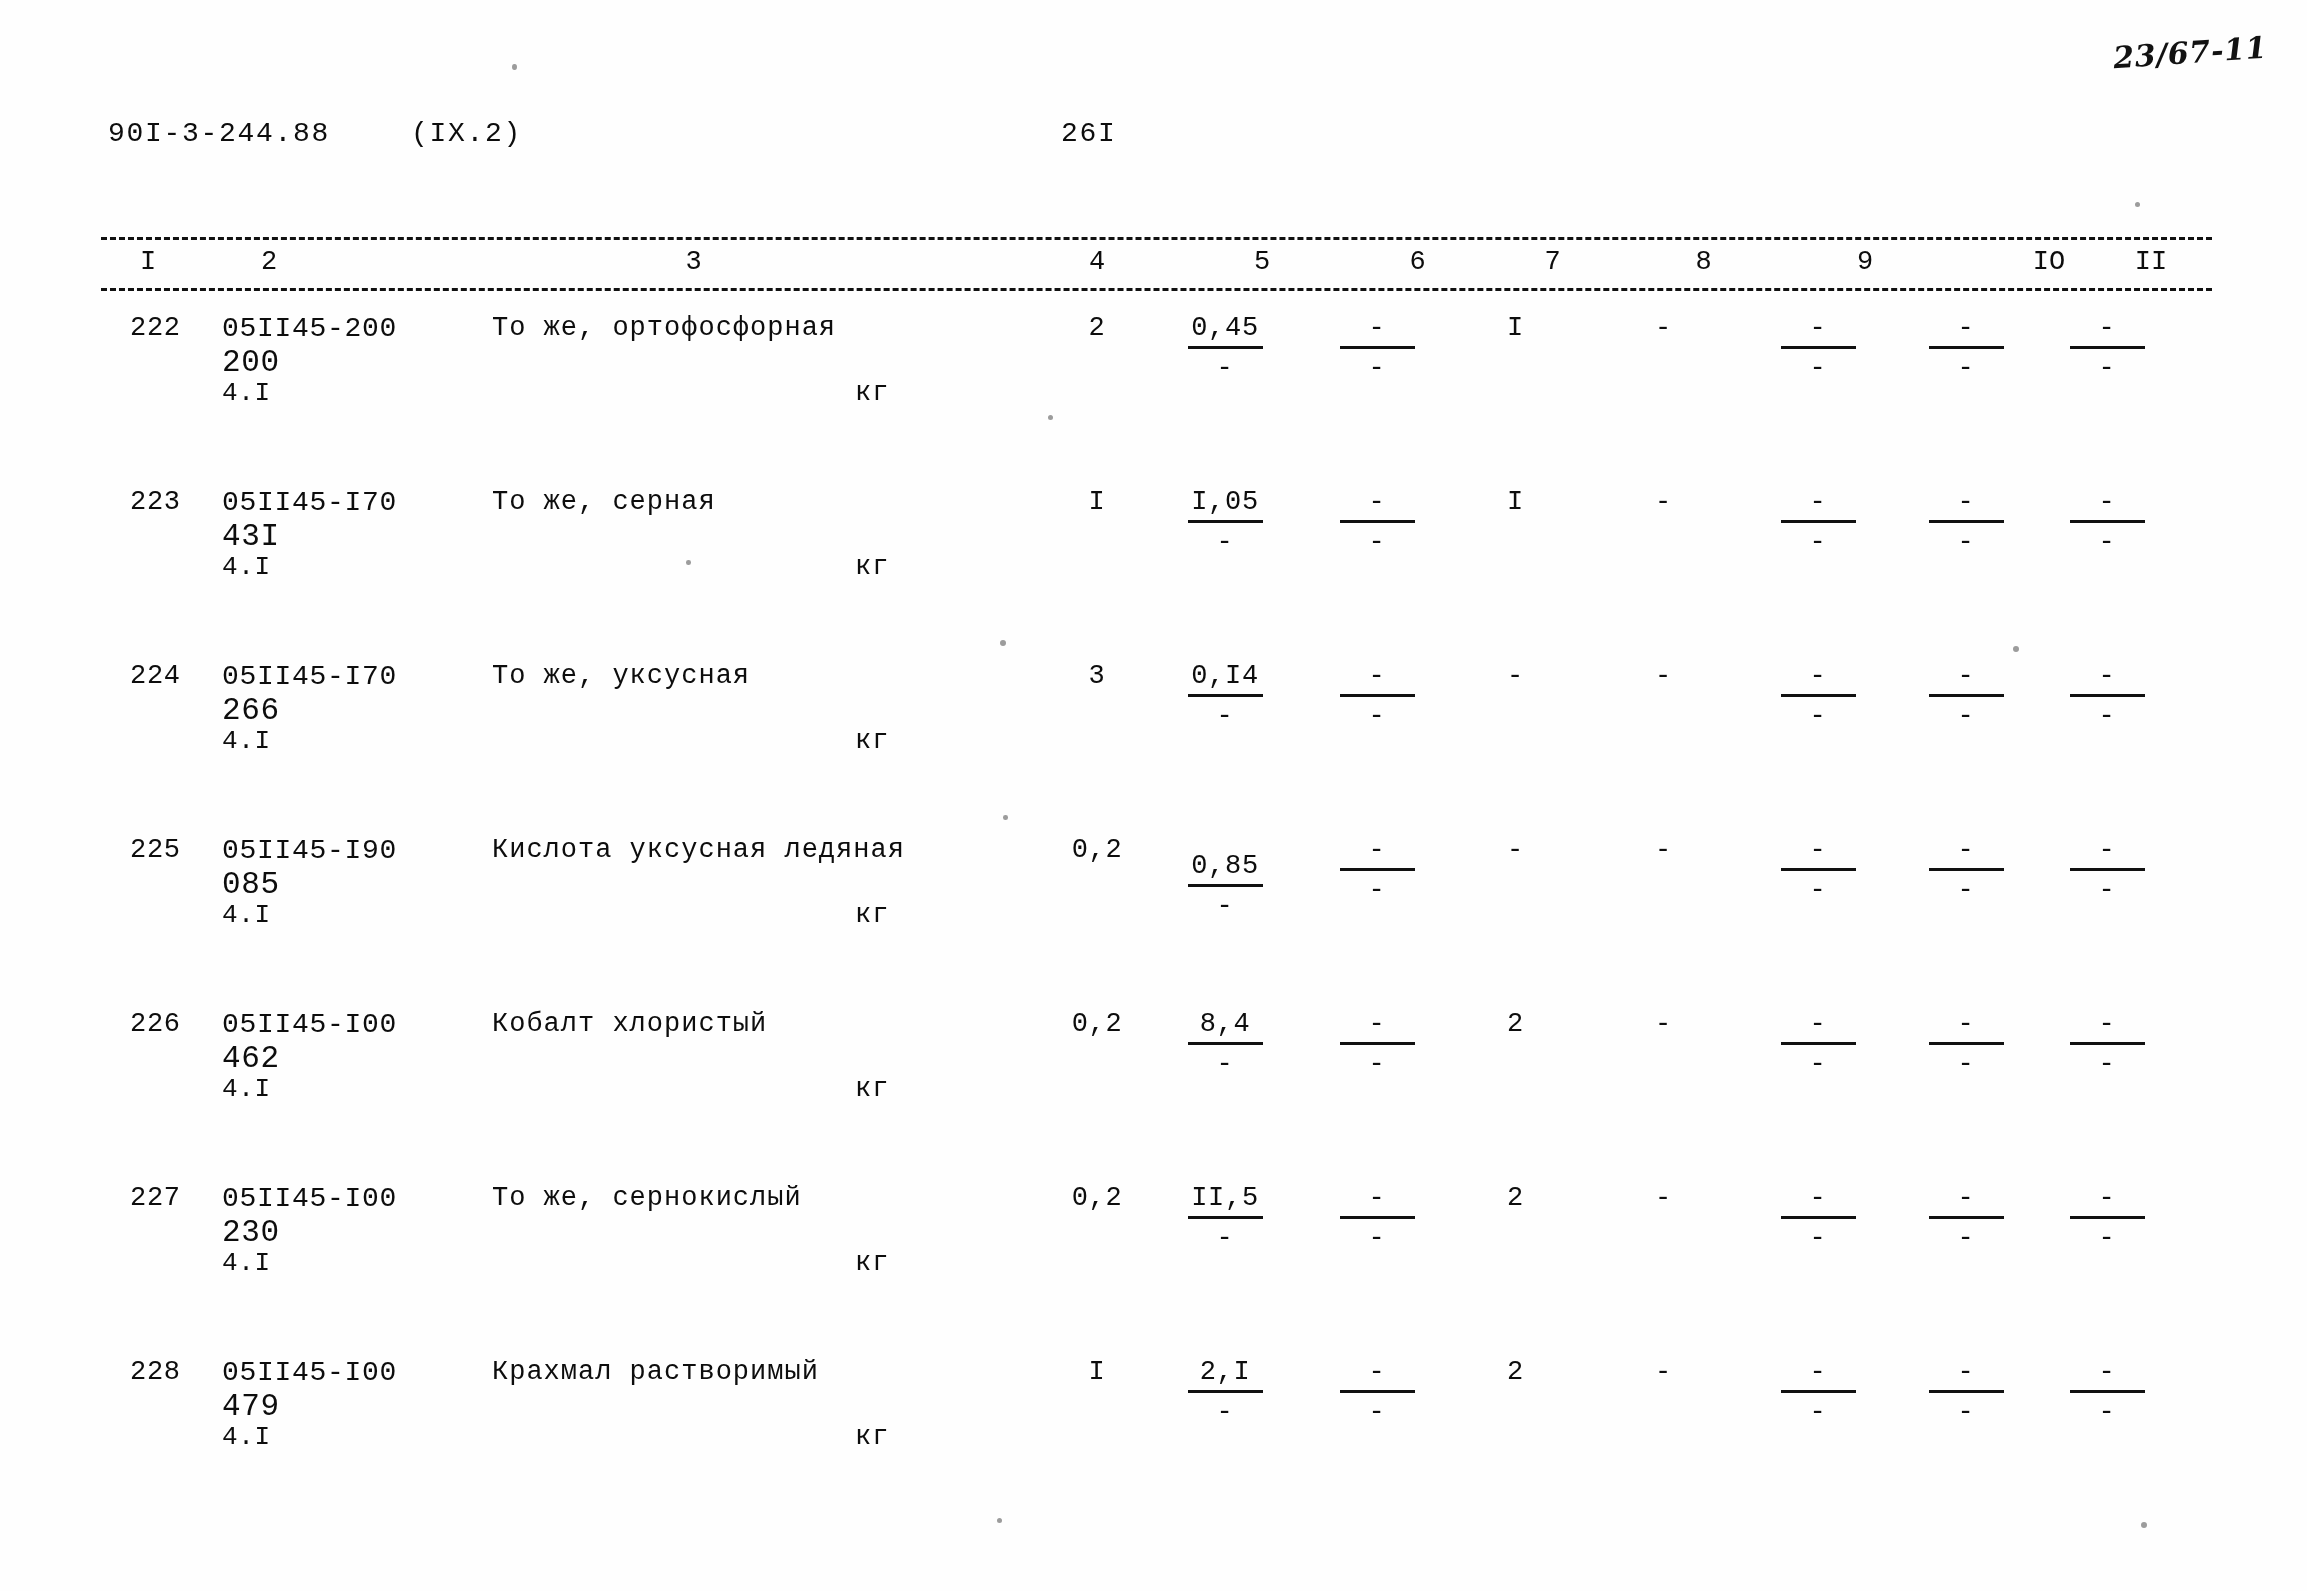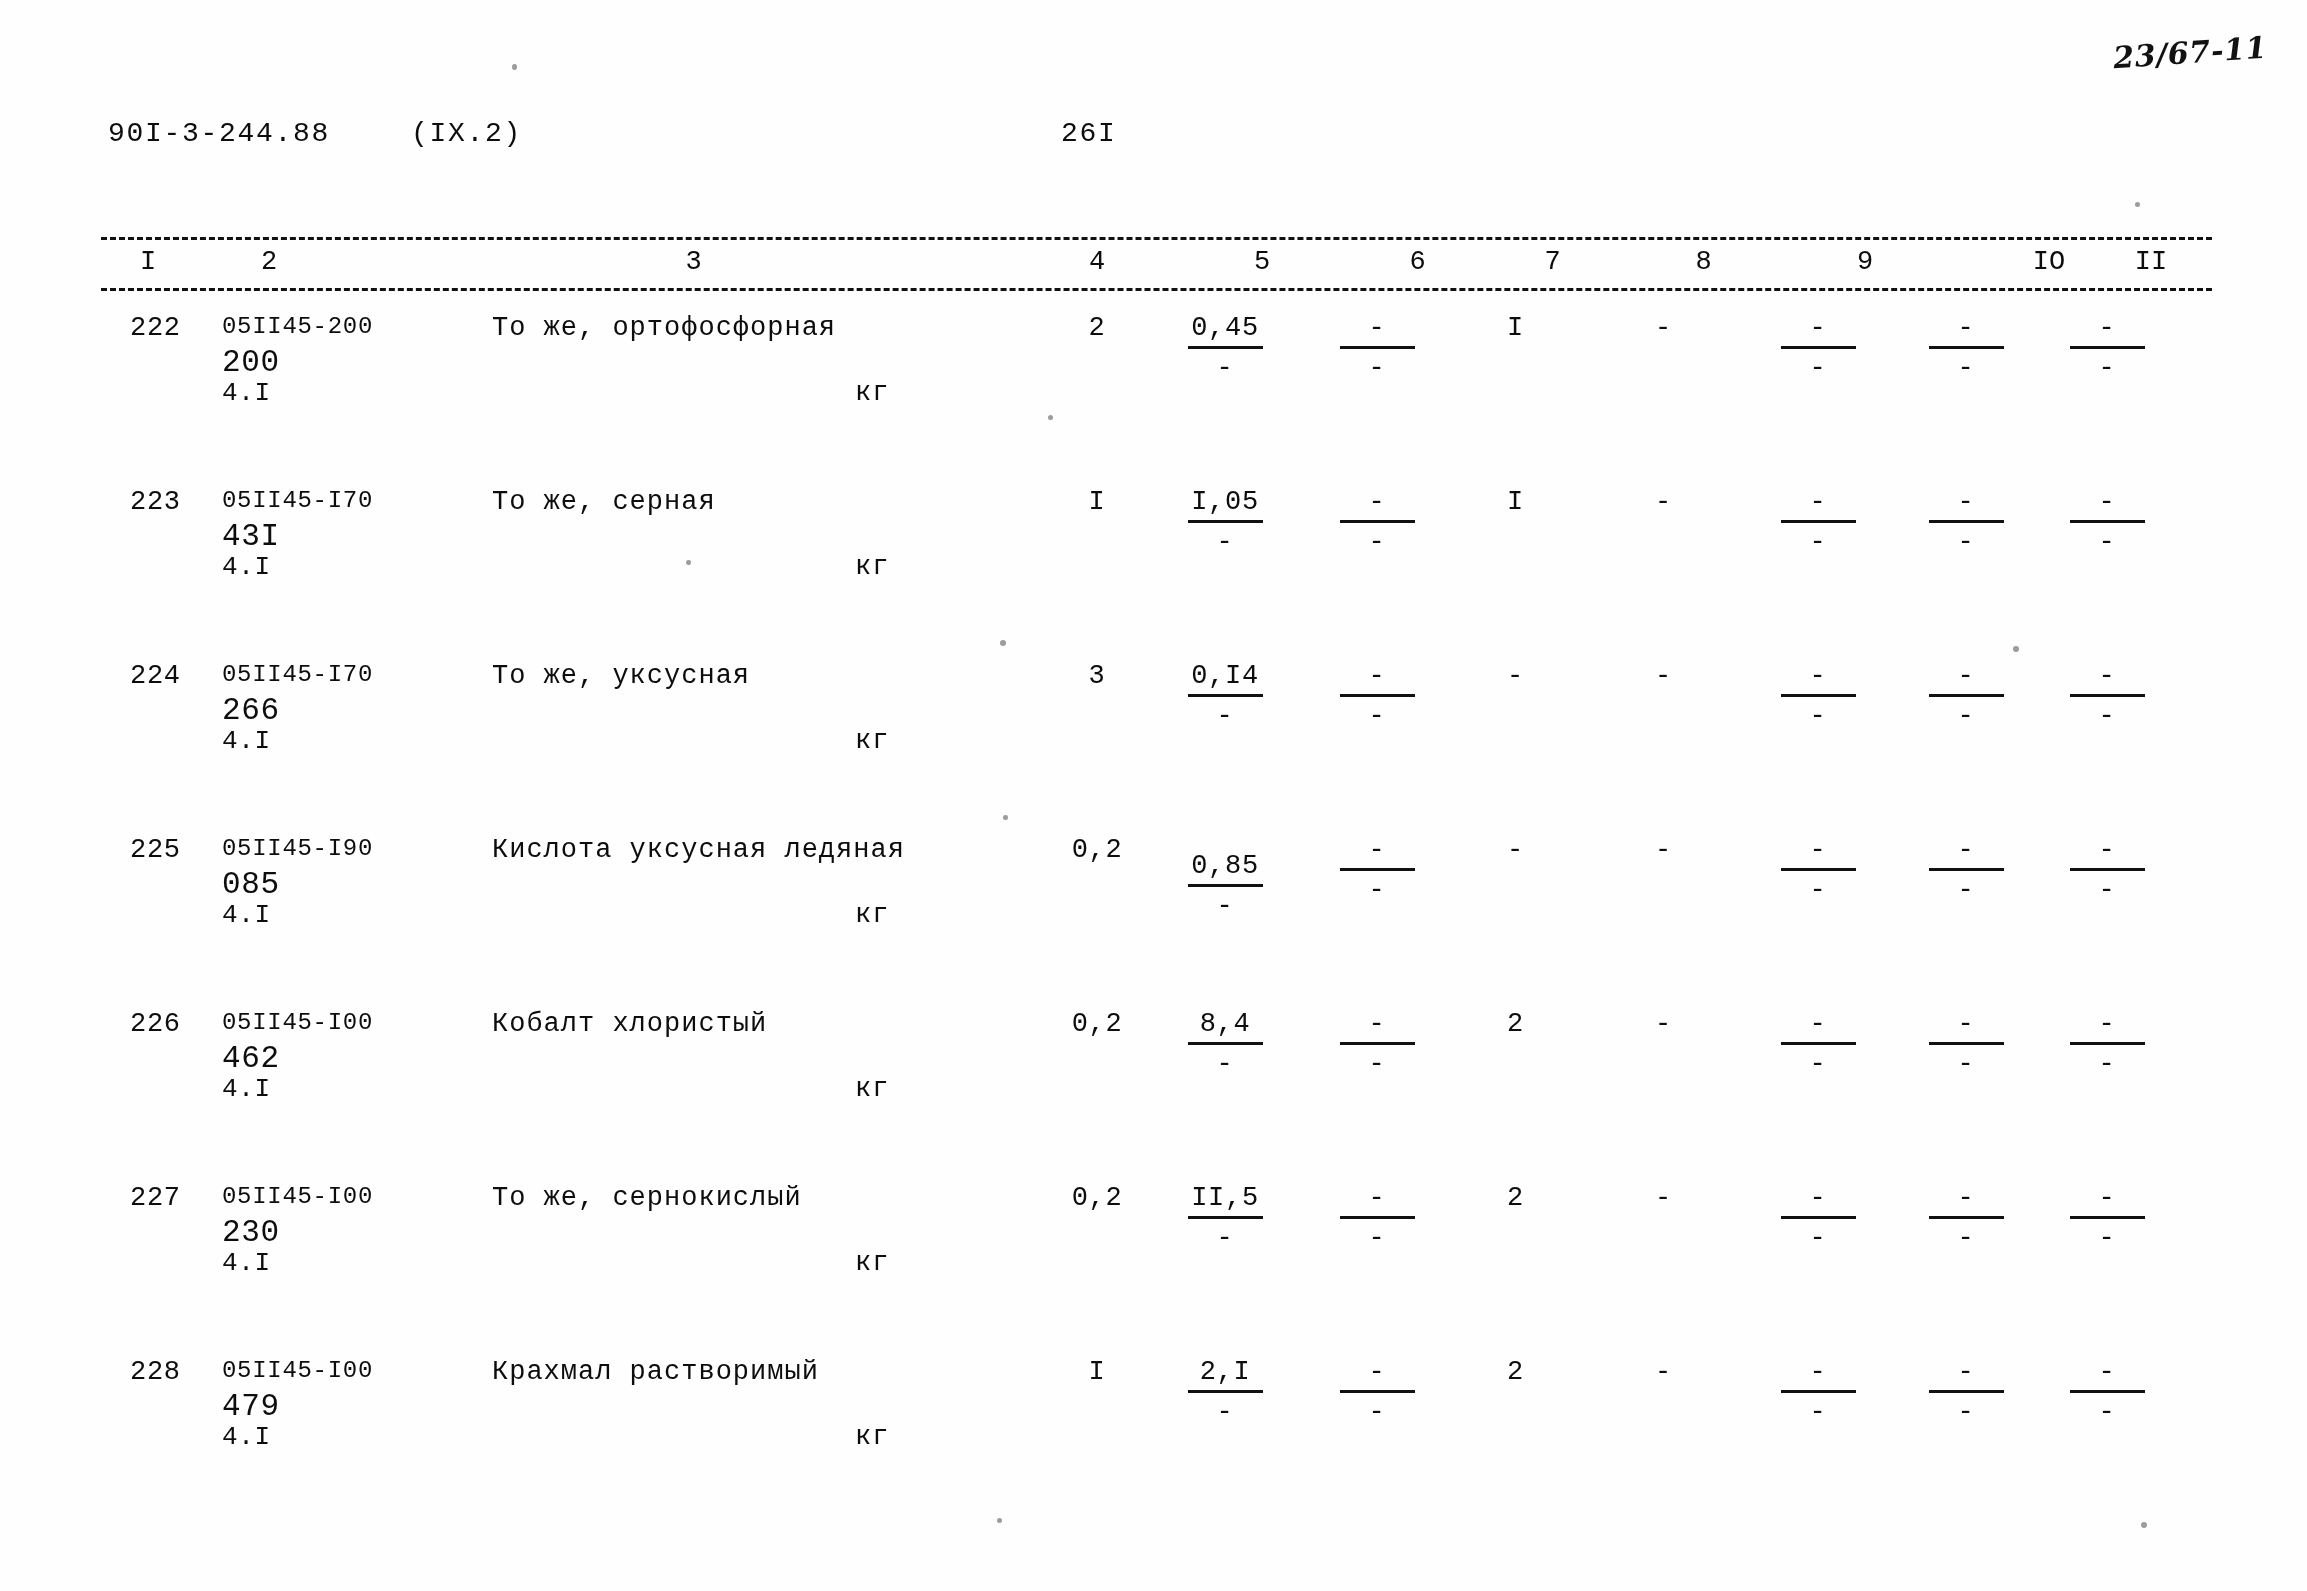--- a/index.html
+++ b/index.html
@@ -112,21 +112,21 @@
     font-size: 27px;
     letter-spacing: 0.7px;
     text-align: left;
     white-space: nowrap;
     margin-left: 28px;
   }
   .c-code {
     position: absolute;
     left: 222px;
     top: 0;
-    font-size: 24px;
+    font-size: 28px;
     letter-spacing: 0.7px;
     white-space: nowrap;
   }
   .c-code2 {
     position: absolute;
     left: 222px;
     top: 32px;
     font-size: 31px;
     letter-spacing: 0.7px;
     white-space: nowrap;

